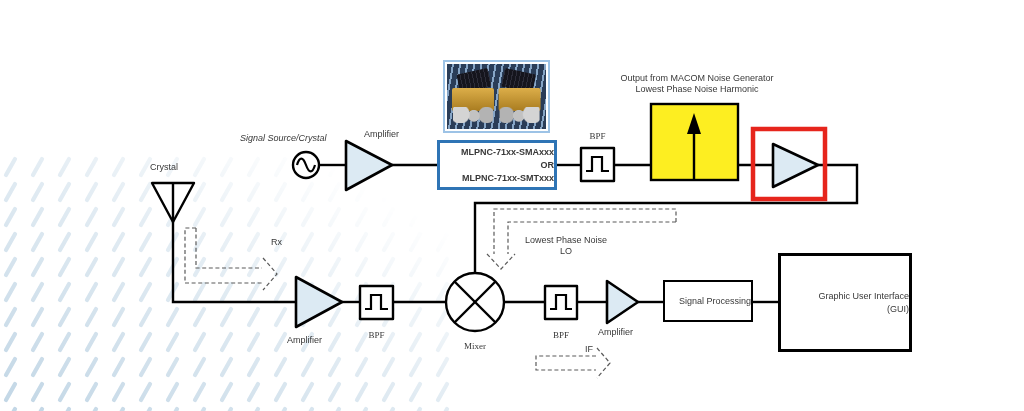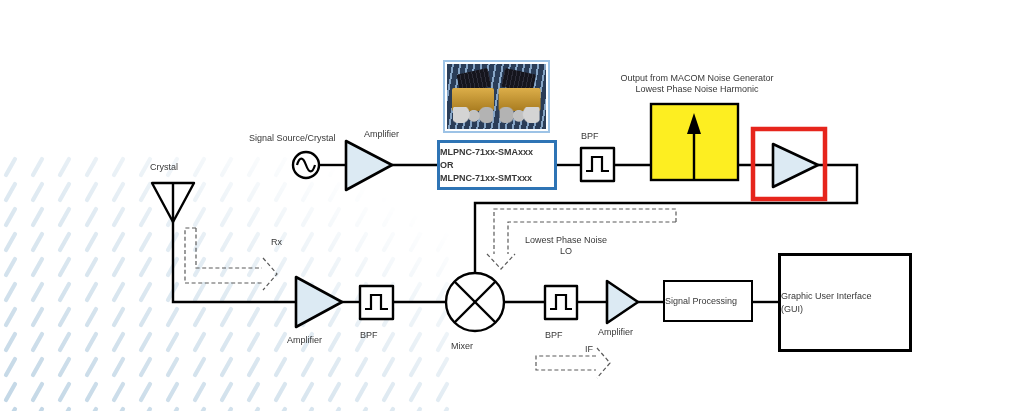--- a/index.html
+++ b/index.html
@@ -14,26 +14,26 @@
   .comp{stroke:var(--wire,#000);stroke-width:2.4;fill:#fff;stroke-linejoin:round;}
   .amp-tri{stroke:var(--wire,#000);stroke-width:2.6;fill:var(--amp-fill,#dceaf3);stroke-linejoin:round;}
   .pulse{stroke:var(--wire,#000);stroke-width:2.2;fill:none;}
   .yellow-box{stroke:var(--wire,#000);stroke-width:2.4;fill:var(--comb-yellow,#fdee21);}
   .arrow-head{fill:var(--wire,#000);stroke:none;}
   .red-frame{stroke:var(--highlight-red,#e6251c);stroke-width:4.5;fill:none;}
   .dash{stroke:var(--dashed-arrow,#5a5a5a);stroke-width:1.2;fill:none;stroke-dasharray:4 2.6;}
   .pat-line{stroke:var(--pattern-blue,#bed4e4);stroke-width:4.2;stroke-linecap:round;}
   
   .lbl{position:absolute;font-size:9px;line-height:10px;white-space:nowrap;}
-  .ctr{}
+  .ctr{text-align:center;font-family:Liberation Serif, serif;}
   .cap{position:absolute;font-size:9px;line-height:11px;text-align:center;}
   .cap span{display:block;}
   
   .txtbox{position:absolute;box-sizing:border-box;background:#fff;display:flex;flex-direction:column;
-          align-items:flex-start;justify-content:center;text-align:center;font-size:9px;}
+          align-items:flex-end;justify-content:center;text-align:center;font-size:9px;}
   .mlpnc{border:3px solid var(--mlpnc-blue,#2e74b5);font-weight:bold;line-height:13px;}
   .spbox{border:2.5px solid var(--wire,#000);}
   .guibox{border:3px solid var(--wire,#000);line-height:13px;}
   
   .photo{position:absolute;left:443px;top:60px;width:107px;height:73px;box-sizing:border-box;
          border:2px solid var(--photo-border,#9dc3e6);background:#fff;padding:2px;}
   .photo-img{position:relative;width:100%;height:100%;overflow:hidden;
      background:#2a3d58;
      background-image:repeating-linear-gradient(100deg,rgba(165,200,235,0) 0 5px,rgba(165,200,235,.75) 5px 7px);}
   .mod{position:absolute;top:9%;width:42%;height:82%;}
@@ -167,21 +167,21 @@
 
   <div class="txtbox spbox" style="left:663px;top:280px;width:90px;height:42px;">
     <span>Signal Processing</span>
   </div>
 
   <div class="txtbox guibox" style="left:778px;top:253px;width:134px;height:99px;">
     <span>Graphic User Interface</span>
     <span>(GUI)</span>
   </div>
 
-  <div class="lbl" style="left:249px;top:133px;">Signal Source/Crystal</div>
+  <div class="lbl" style="left:240px;top:133px;font-style:italic;">Signal Source/Crystal</div>
   <div class="lbl" style="left:364px;top:129px;">Amplifier</div>
   <div class="lbl ctr" style="left:581px;top:131px;width:33px;">BPF</div>
 
   <div class="cap" style="left:607px;top:73px;width:180px;">
     <span>Output from MACOM Noise Generator</span>
     <span>Lowest Phase Noise Harmonic</span>
   </div>
 
   <div class="lbl" style="left:150px;top:162px;">Crystal</div>
   <div class="lbl" style="left:271px;top:237px;">Rx</div>

